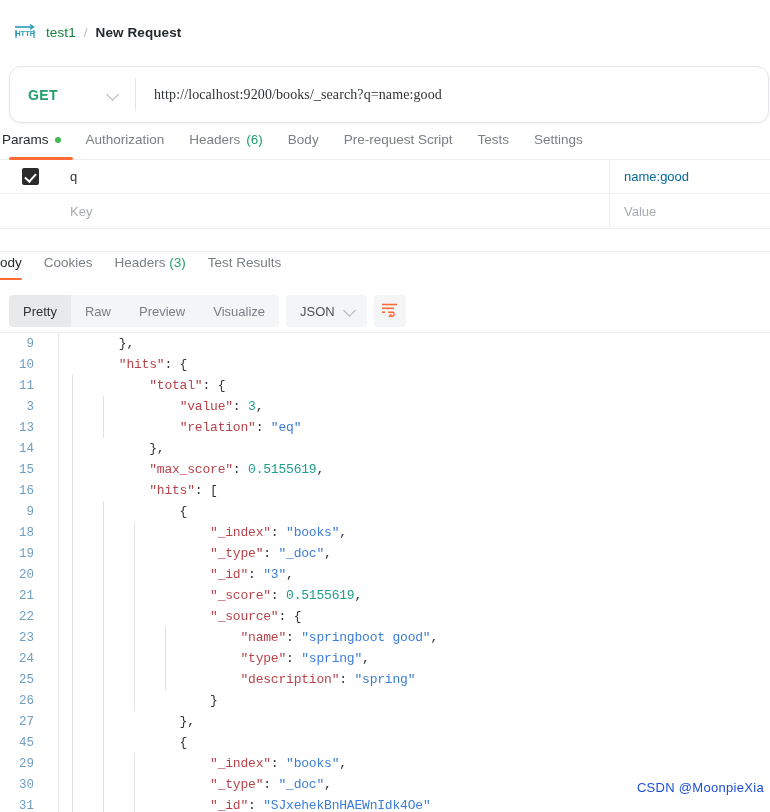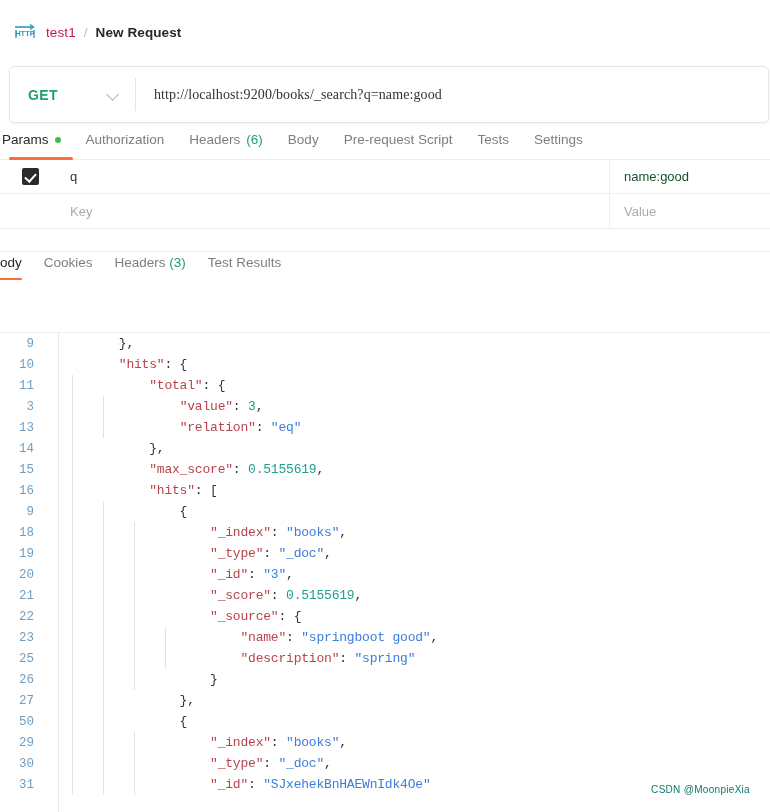--- a/index.html
+++ b/index.html
@@ -17,34 +17,34 @@
     position: absolute; left: 0; top: 16px;
     height: 32px; display: flex; align-items: center; gap: 8px;
     padding-left: 12px;
   }
   .http-icon {
     width: 26px; height: 20px; position: relative;
     display: flex; align-items: center; justify-content: center;
   }
   .http-icon svg { display:block; }
   .crumb-collection {
-    font-size: 13.5px; color: #be185d; letter-spacing: .1px;
+    font-size: 13.5px; color: #15803d; letter-spacing: .1px;
   }
   .crumb-sep { font-size: 13.5px; color: #b9bec4; }
   .crumb-current {
     font-size: 13.5px; color: #24292e; font-weight: bold; letter-spacing: .1px;
   }
 
   
   .urlbar {
     position: absolute; left: 9px; top: 66px;
     width: 760px; height: 57px;
     background: #fff;
     border: 1px solid #e2e5e9;
-    border-radius: 5px;
+    border-radius: 12px;
     box-shadow: 0 1px 2px rgba(16,22,26,.05);
     display: flex; align-items: center;
   }
   .method-box {
     width: 125px; height: 100%;
     display: flex; align-items: center; justify-content: space-between;
     padding: 0 16px 0 18px;
     cursor: pointer;
   }
   .method-label {
@@ -112,21 +112,21 @@
     content: ""; position: absolute; left: 5px; top: 2.5px;
     width: 5px; height: 9px;
     border-right: 2px solid #fff; border-bottom: 2px solid #fff;
     transform: rotate(42deg);
   }
   .pkey {
     flex: 1; padding-left: 10px; font-size: 13px; color: #2f3337;
     border-right: 1px solid #eceef0; height:100%; display:flex; align-items:center;
   }
   .pval {
-    width: 160px; padding-left: 14px; font-size: 13px; color: #14532d;
+    width: 160px; padding-left: 14px; font-size: 13px; color: #0369a1;
     height:100%; display:flex; align-items:center;
   }
   .placeholder { color: #a7acb2; }
 
   
   .resp-tabs {
     position: absolute; left: 0; top: 251px;
     width: 770px; height: 31px;
     display: flex; align-items: flex-start;
     border-top: 1px solid #eceef0;
@@ -206,22 +206,22 @@
   .guide {
     position: absolute; top: 0; bottom: 0; width: 1px; background: #dfe3e6;
   }
   .k { color: #b8434b; }        
   .s { color: #3b7dd8; }        
   .n { color: #1f9e8c; }        
   .p { color: #2f3337; }        
 
   
   .watermark {
-    position: absolute; right: 20px; bottom: 17px;
-    font-size: 10px; color: #0f766e; letter-spacing: .3px;
+    position: absolute; right: 6px; bottom: 17px;
+    font-size: 13px; color: #1d4ed8; letter-spacing: .3px;
     user-select: none;
   }
 </style>
 </head>
 <body>
 
 <div id="app">
 
   <div class="breadcrumb">
     <span class="http-icon">
@@ -291,20 +291,43 @@
       </div>
   </div>
 
   <div class="resp-tabs" id="resp-tabs">
       <div class="resp-tab active clip-left"><span>Body</span></div>
       <div class="resp-tab"><span>Cookies</span></div>
       <div class="resp-tab"><span>Headers</span><span class="count"> (3)</span></div>
       <div class="resp-tab"><span>Test Results</span></div>
     </div>
 
+  <div class="fmt-bar">
+    <div class="seg-group" id="view-segments">
+        <div class="seg active">Pretty</div>
+        <div class="seg">Raw</div>
+        <div class="seg">Preview</div>
+        <div class="seg">Visualize</div>
+      </div>
+    <div class="fmt-select">
+      <span class="lbl">JSON</span>
+      <span class="chev"></span>
+    </div>
+    <div class="wrap-btn">
+      <span>
+        <svg width="17" height="15" viewBox="0 0 17 15">
+          <path d="M1 2.5 H16" stroke="#ff6c37" stroke-width="1.6"></path>
+          <path d="M1 6.3 H13" stroke="#ff6c37" stroke-width="1.6"></path>
+          <path d="M1 10.2 H4" stroke="#ff6c37" stroke-width="1.6"></path>
+          <path d="M7 10.2 H12 a2.4 2.4 0 0 1 0 4 H9" stroke="#ff6c37" stroke-width="1.5" fill="none"></path>
+          <path d="M10.5 12.4 L8.4 14.2 L10.5 15.6" stroke="#ff6c37" stroke-width="1.4" fill="none"></path>
+        </svg>
+      </span>
+    </div>
+  </div>
 
   <div class="code-area">
     <div class="gutter-sep"></div>
     <div id="code-lines">
         <div class="code-line">
           <div class="ln">9</div>
           <div class="guides"></div>
           <div class="code-text"><span class="p">        },</span></div>
         </div>
         <div class="code-line">
@@ -413,20 +436,30 @@
           <div class="ln">23</div>
           <div class="guides">
             <div class="guide" style="left: 14px;"></div>
             <div class="guide" style="left: 45px;"></div>
             <div class="guide" style="left: 76px;"></div>
             <div class="guide" style="left: 107px;"></div>
           </div>
           <div class="code-text"><span class="p">                        </span><span class="k">"name"</span><span class="p">: </span><span class="s">"springboot good"</span><span class="p">,</span></div>
         </div>
         <div class="code-line">
+          <div class="ln">24</div>
+          <div class="guides">
+            <div class="guide" style="left: 14px;"></div>
+            <div class="guide" style="left: 45px;"></div>
+            <div class="guide" style="left: 76px;"></div>
+            <div class="guide" style="left: 107px;"></div>
+          </div>
+          <div class="code-text"><span class="p">                        </span><span class="k">"type"</span><span class="p">: </span><span class="s">"spring"</span><span class="p">,</span></div>
+        </div>
+        <div class="code-line">
           <div class="ln">25</div>
           <div class="guides">
             <div class="guide" style="left: 14px;"></div>
             <div class="guide" style="left: 45px;"></div>
             <div class="guide" style="left: 76px;"></div>
             <div class="guide" style="left: 107px;"></div>
           </div>
           <div class="code-text"><span class="p">                        </span><span class="k">"description"</span><span class="p">: </span><span class="s">"spring"</span></div>
         </div>
         <div class="code-line">
@@ -440,21 +473,21 @@
         </div>
         <div class="code-line">
           <div class="ln">27</div>
           <div class="guides">
             <div class="guide" style="left: 14px;"></div>
             <div class="guide" style="left: 45px;"></div>
           </div>
           <div class="code-text"><span class="p">                },</span></div>
         </div>
         <div class="code-line">
-          <div class="ln">50</div>
+          <div class="ln">45</div>
           <div class="guides">
             <div class="guide" style="left: 14px;"></div>
             <div class="guide" style="left: 45px;"></div>
           </div>
           <div class="code-text"><span class="p">                {</span></div>
         </div>
         <div class="code-line">
           <div class="ln">29</div>
           <div class="guides">
             <div class="guide" style="left: 14px;"></div>

